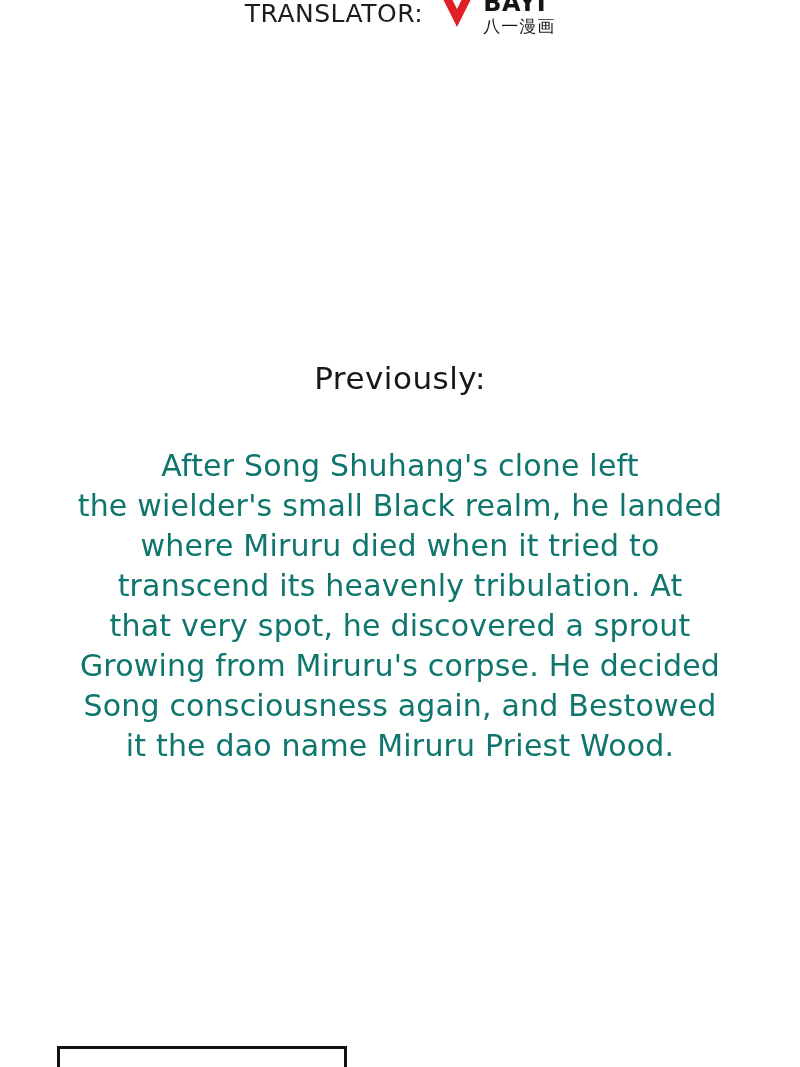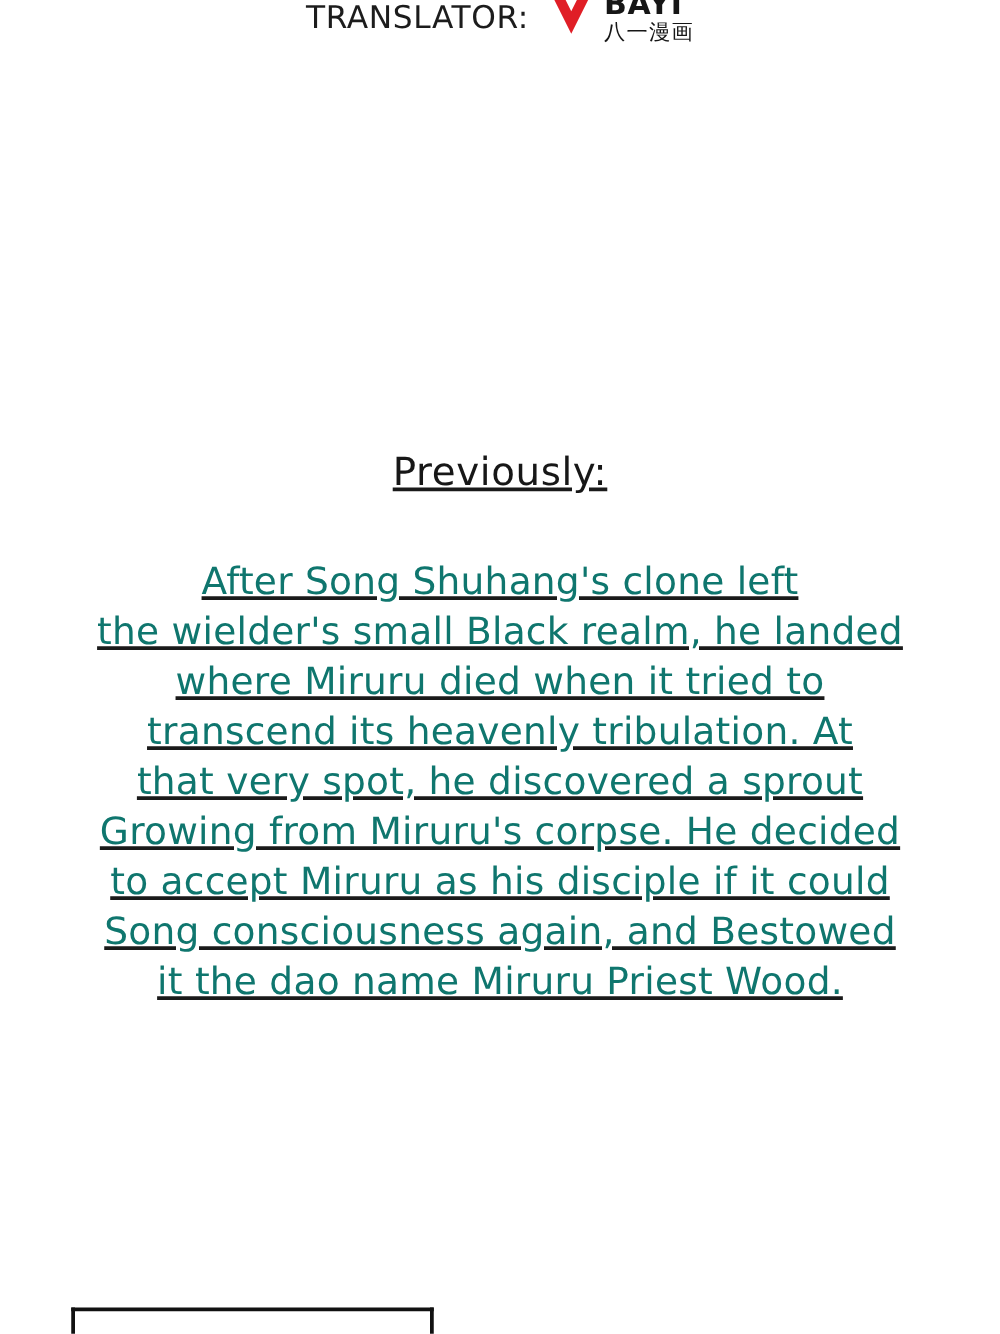--- a/index.html
+++ b/index.html
@@ -67,21 +67,20 @@
     margin-top: 3px;
   }
 
   
   .narration {
     position: absolute;
     top: 360px;
     left: 0;
     width: 800px;
     text-align: center;
-    text-decoration: underline;
   }
   .narration-title {
     font-size: 31px;
     color: #171717;
     letter-spacing: 0.5px;
     margin: 0 0 50px 0;
     font-weight: 400;
   }
   .narration-body {
     margin: 0 auto;
@@ -132,19 +131,18 @@
 
 <div class="narration">
   <div class="narration-title">Previously:</div>
   <div class="narration-body">
     <span class="line">After Song Shuhang's clone left</span>
     <span class="line">the wielder's small Black realm, he landed</span>
     <span class="line">where Miruru died when it tried to</span>
     <span class="line">transcend its heavenly tribulation. At</span>
     <span class="line">that very spot, he discovered a sprout</span>
     <span class="line">Growing from Miruru's corpse. He decided</span>
-    <span class="line">to accept Miruru as his disciple if it could</span>
     <span class="line">Song consciousness again, and Bestowed</span>
     <span class="line">it the dao name Miruru Priest Wood.</span>
   </div>
 </div>
 
 <div class="panel-edge"></div>
 
 </body></html>

